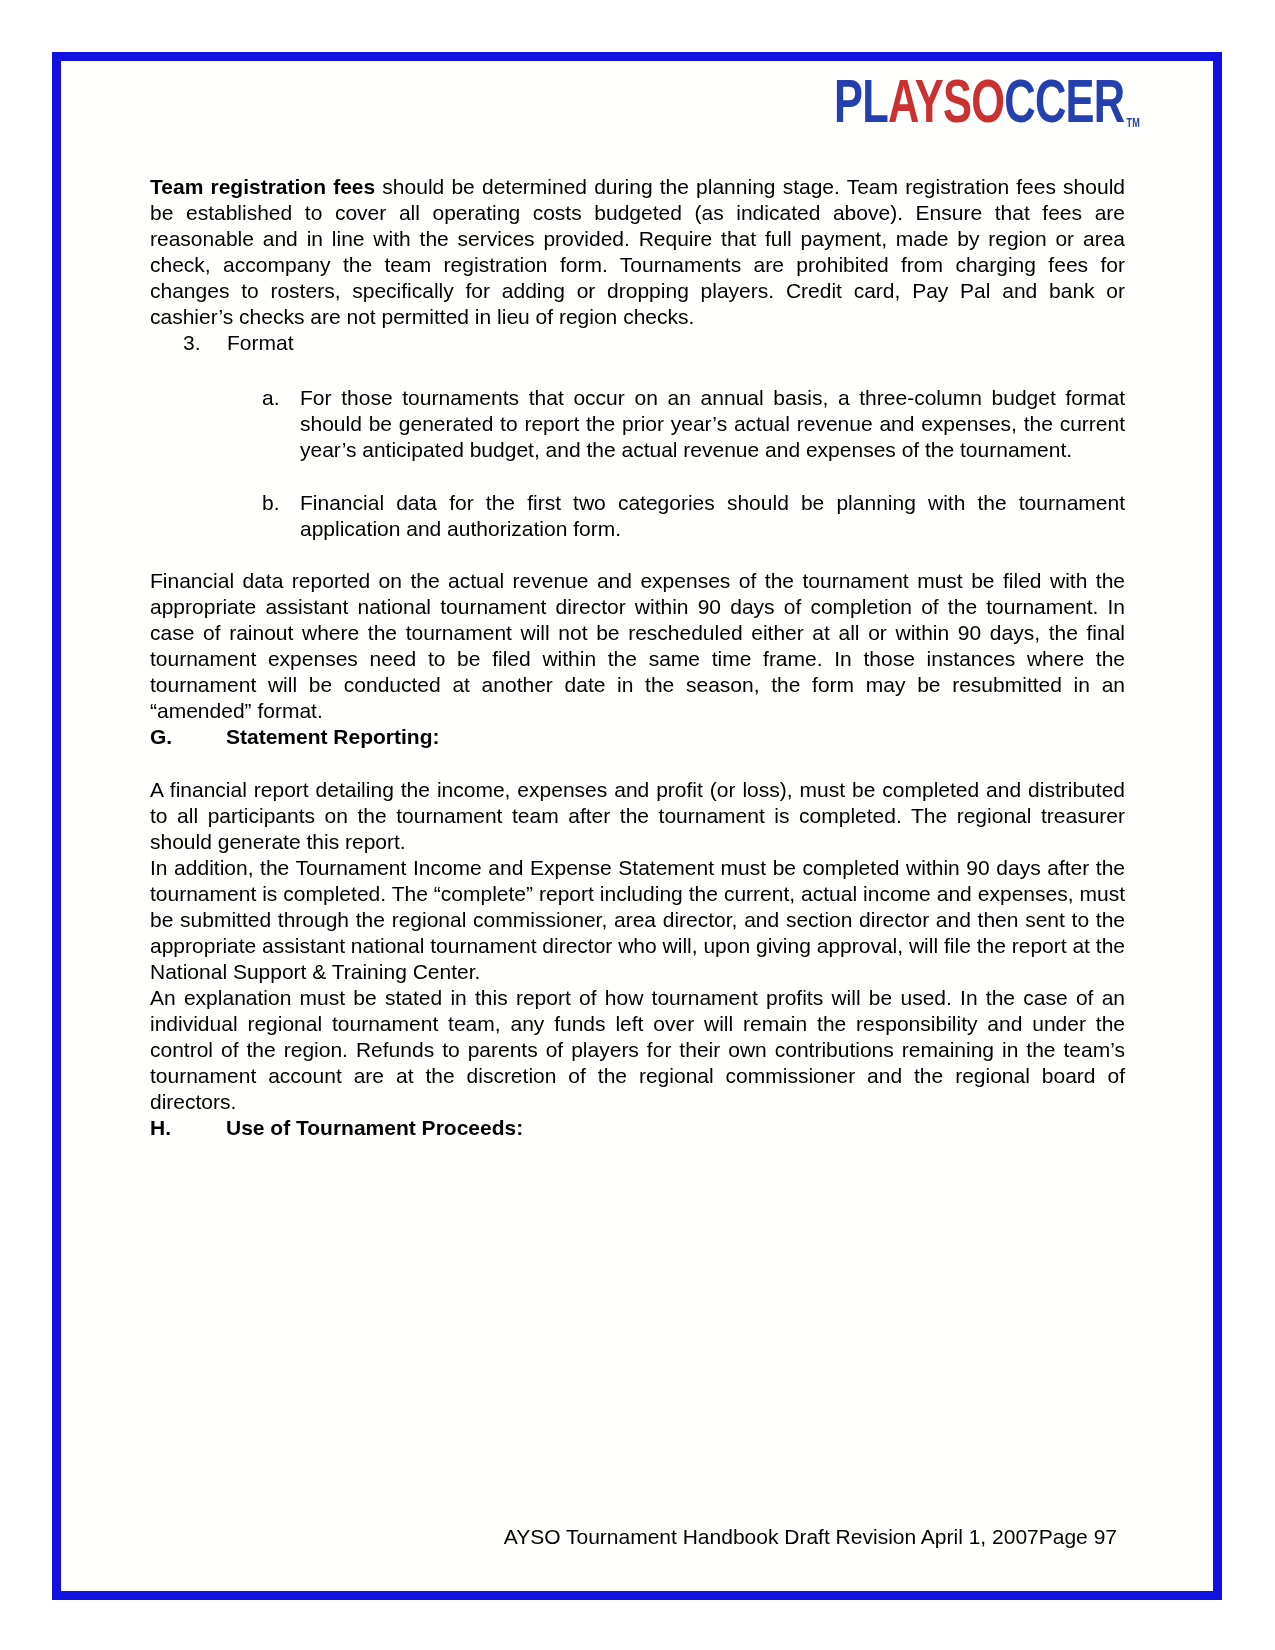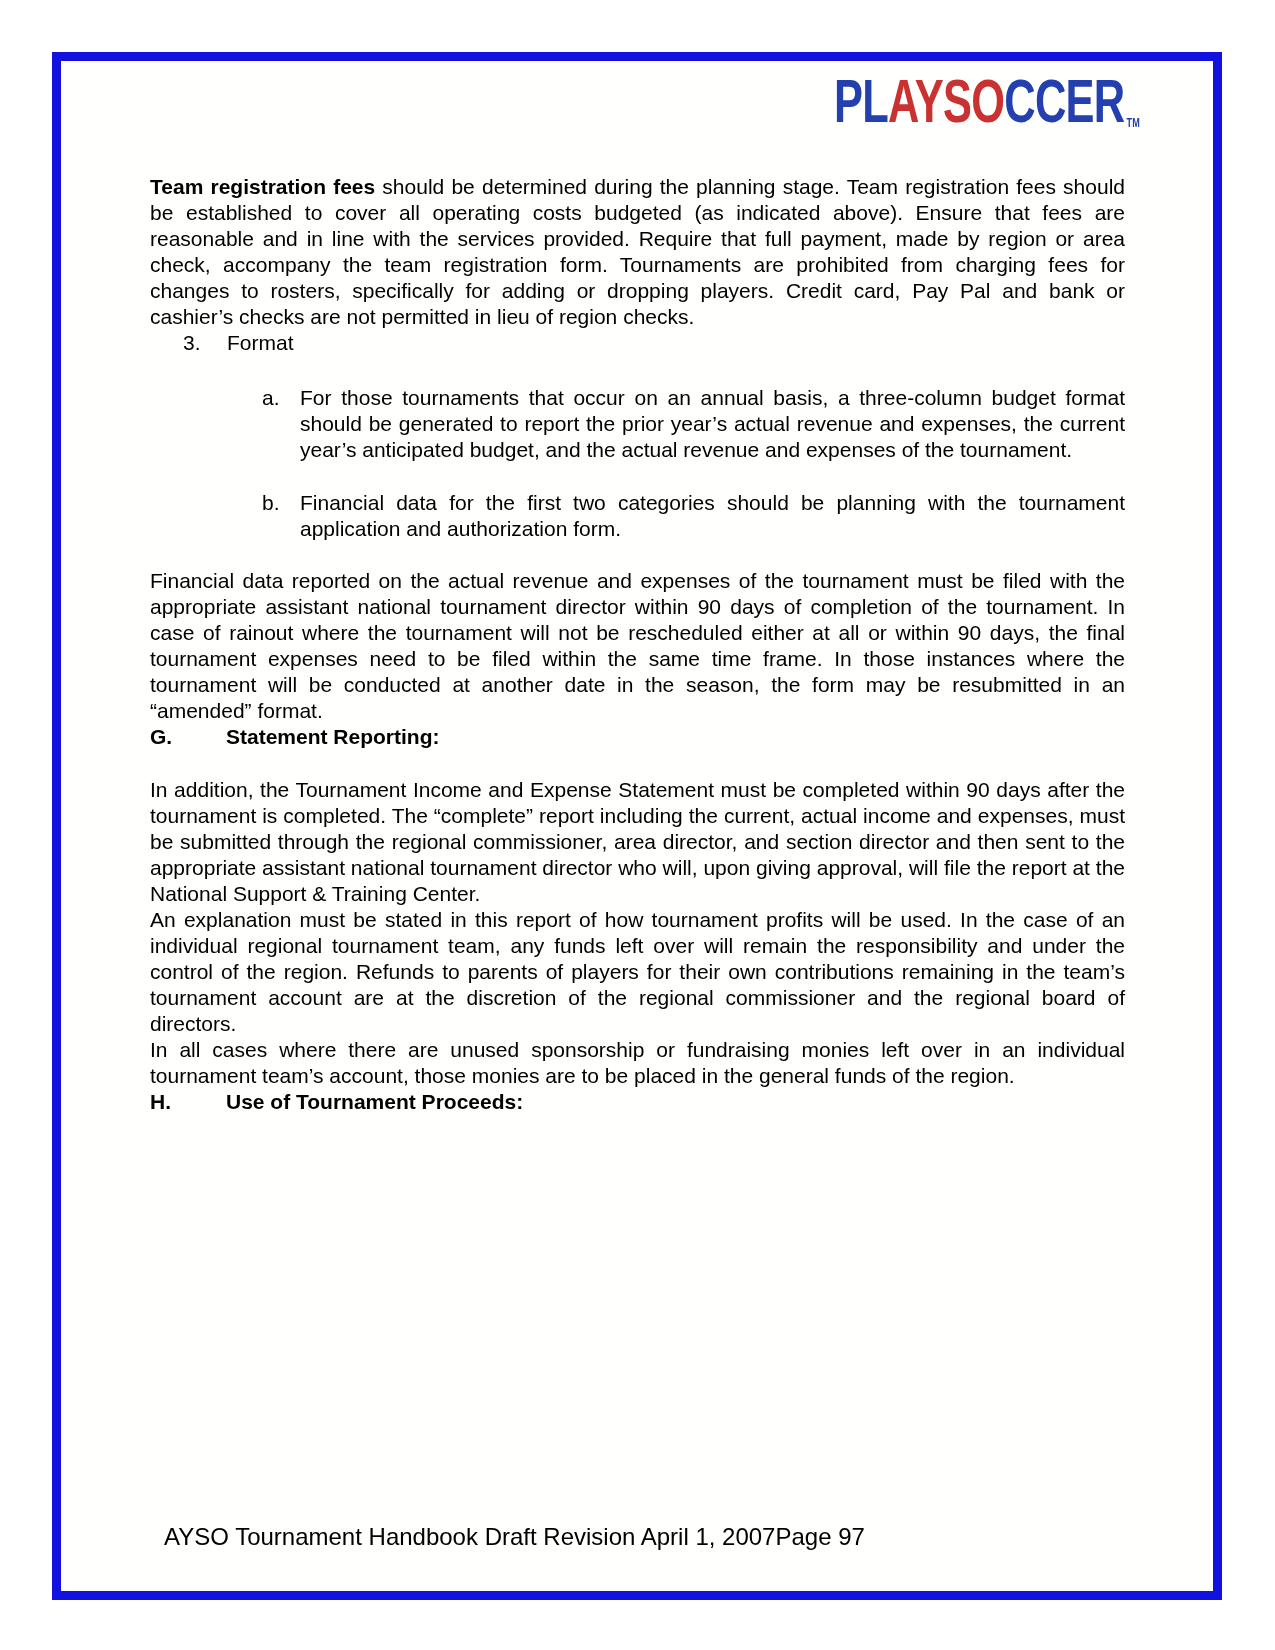--- a/index.html
+++ b/index.html
@@ -51,23 +51,23 @@
   .heading {
     display:flex; font-weight:bold; margin-bottom:27px;
   }
   .heading .h-letter { flex:0 0 76px; }
   .body-para { margin-bottom:27px; }
   .mb22 { margin-bottom:22px; }
   .mb26 { margin-bottom:26px; }
   .mb25 { margin-bottom:25px; }
   
   .footer {
-    position:absolute; left:164px; top:1524px; width:975px;
-    display:flex; justify-content:flex-start;
-    font-size:24px; line-height:26px;
+    position:absolute; left:142px; top:1524px; width:975px;
+    display:flex; justify-content:flex-end;
+    font-size:21px; line-height:26px;
   }
 </style>
 </head>
 <body>
 
 <div class="border-box"></div>
 
 <div class="logo">
   <div class="logo-scale">
     <span class="logo-blue">PL</span>
@@ -96,23 +96,23 @@
     <p class="item-text just">Financial data for the first two categories should be planning with the tournament application and authorization form.</p>
   </div>
 
   <p class="cont-para just">Financial data reported on the actual revenue and expenses of the tournament must be filed with the appropriate assistant national tournament director within 90 days of completion of the tournament. In case of rainout where the tournament will not be rescheduled either at all or within 90 days, the final tournament expenses need to be filed within the same time frame. In those instances where the tournament will be conducted at another date in the season, the form may be resubmitted in an “amended” format.</p>
 
   <div class="heading">
     <span class="h-letter">G.</span>
     <span class="h-title">Statement Reporting:</span>
   </div>
 
+  <p class="body-para just">A financial report detailing the income, expenses and profit (or loss), must be completed and distributed to all participants on the tournament team after the tournament is completed. The regional treasurer should generate this report.</p>
   <p class="body-para just">In addition, the Tournament Income and Expense Statement must be completed within 90 days after the tournament is completed. The “complete” report including the current, actual income and expenses, must be submitted through the regional commissioner, area director, and section director and then sent to the appropriate assistant national tournament director who will, upon giving approval, will file the report at the National Support &amp; Training Center.</p>
   <p class="body-para just mb22">An explanation must be stated in this report of how tournament profits will be used. In the case of an individual regional tournament team, any funds left over will remain the responsibility and under the control of the region. Refunds to parents of players for their own contributions remaining in the team’s tournament account are at the discretion of the regional commissioner and the regional board of directors.</p>
-  <p class="body-para just mb26">In all cases where there are unused sponsorship or fundraising monies left over in an individual tournament team’s account, those monies are to be placed in the general funds of the region.</p>
 
   <div class="heading">
     <span class="h-letter">H.</span>
     <span class="h-title">Use of Tournament Proceeds:</span>
   </div>
 
 </div>
 
 <div class="footer">
   <span>AYSO Tournament Handbook Draft Revision April 1, 2007</span>

